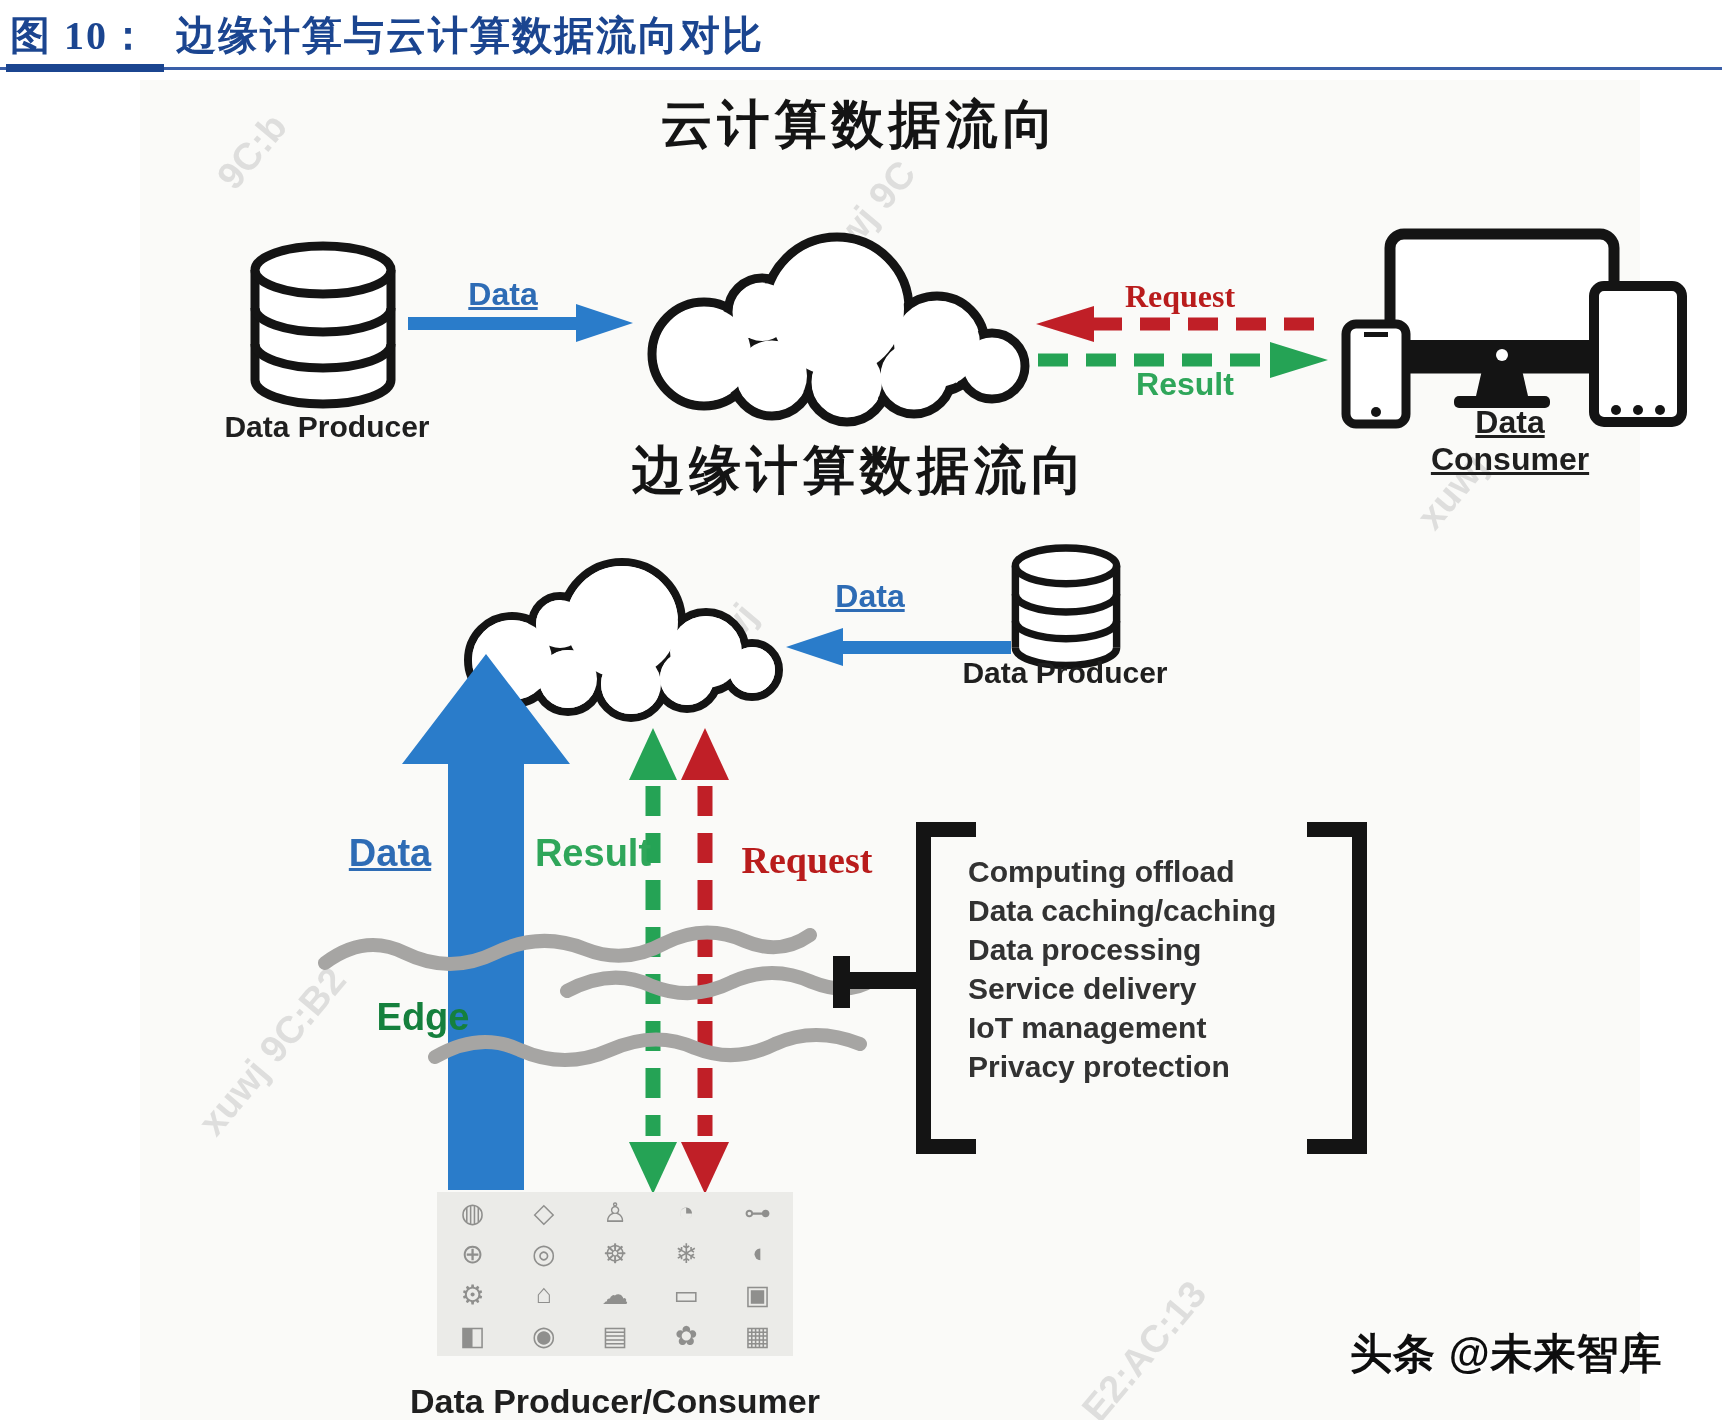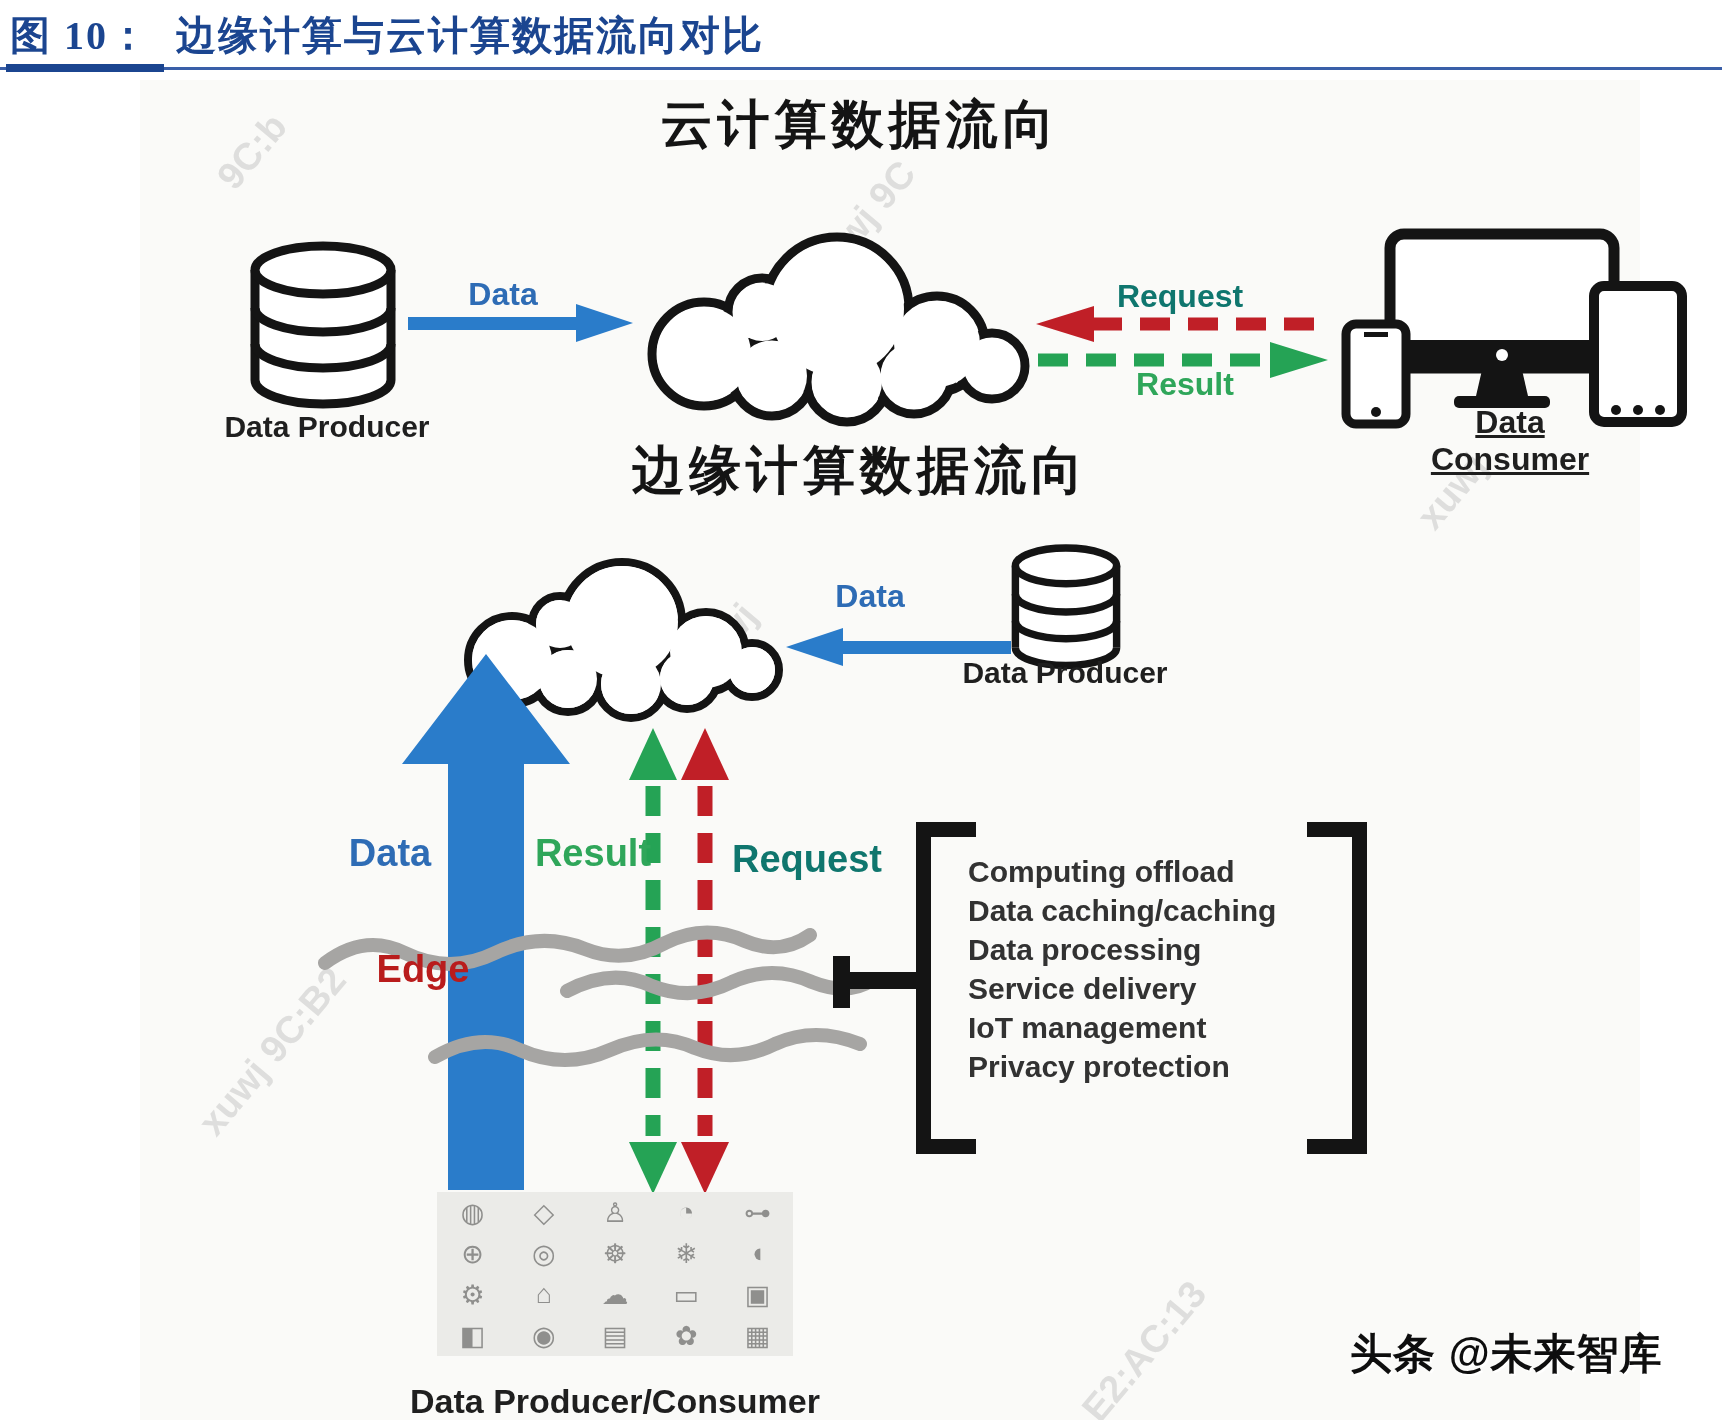--- a/index.html
+++ b/index.html
@@ -13,21 +13,21 @@
   .rule-thin{position:absolute;left:0;top:67px;width:1722px;height:3px;background:#3a5fa8;}
   .rule-thick{position:absolute;left:6px;top:64px;width:158px;height:8px;background:#1b4590;}
   
   .wm{position:absolute;color:rgba(150,150,150,0.28);font-size:38px;font-weight:bold;
       transform:rotate(-50deg);white-space:nowrap;}
   
   .sec-title{position:absolute;text-align:center;font-size:52px;font-weight:900;color:#141414;
              letter-spacing:5px;white-space:nowrap;}
   
   .lab{position:absolute;text-align:center;font-weight:bold;color:#1f1f1f;}
-  .blue{color:#2e6cb5;} .red{color:#0f766e;} .green{color:#2fa65a;} .gray{color:#b91c1c;}
+  .blue{color:#2e6cb5;text-decoration:underline;} .red{color:#b91c1c;font-family:Liberation Serif, serif;} .green{color:#2fa65a;} .gray{color:#15803d;margin-top:48px;}
   svg{position:absolute;overflow:visible;}
   
   .blk{position:absolute;background:#141414;}
   
   .fn-list{position:absolute;left:968px;top:852px;width:360px;}
   .fn-list div{font-size:30px;font-weight:bold;color:#323232;line-height:39px;white-space:nowrap;}
   
   .icon-grid{position:absolute;left:437px;top:1192px;width:356px;height:164px;background:#ebebe8;
              display:grid;grid-template-columns:repeat(5,1fr);grid-template-rows:repeat(4,1fr);}
   .icon-grid span{display:flex;align-items:center;justify-content:center;font-size:27px;color:#8f8f8d;}

